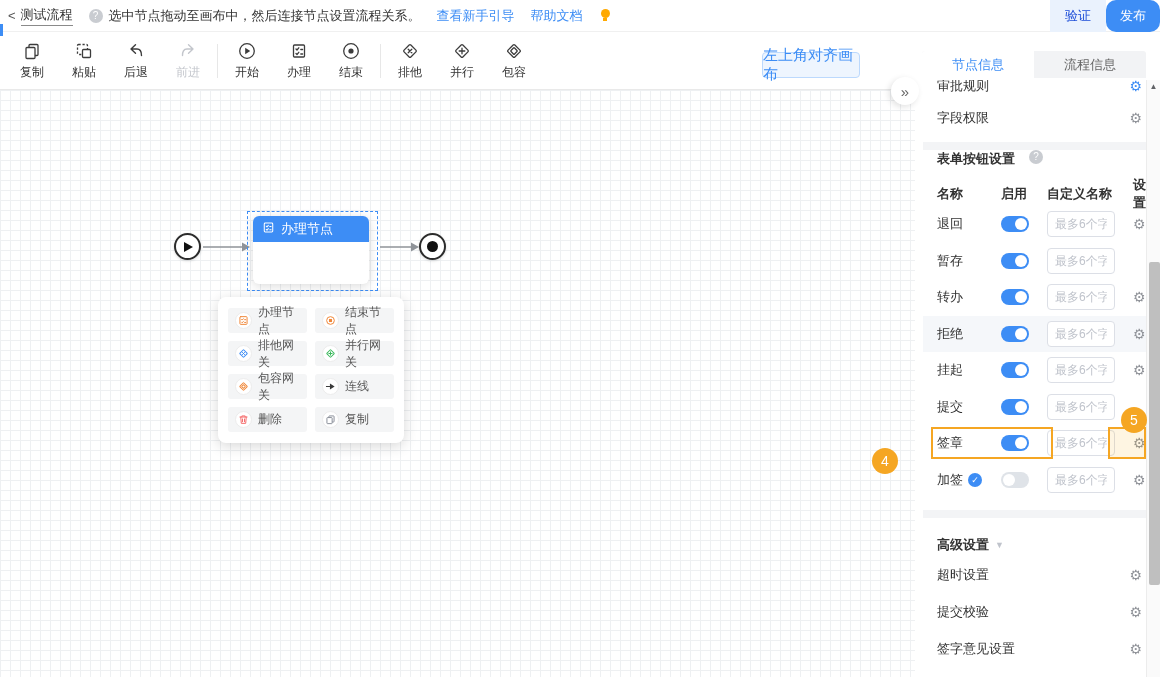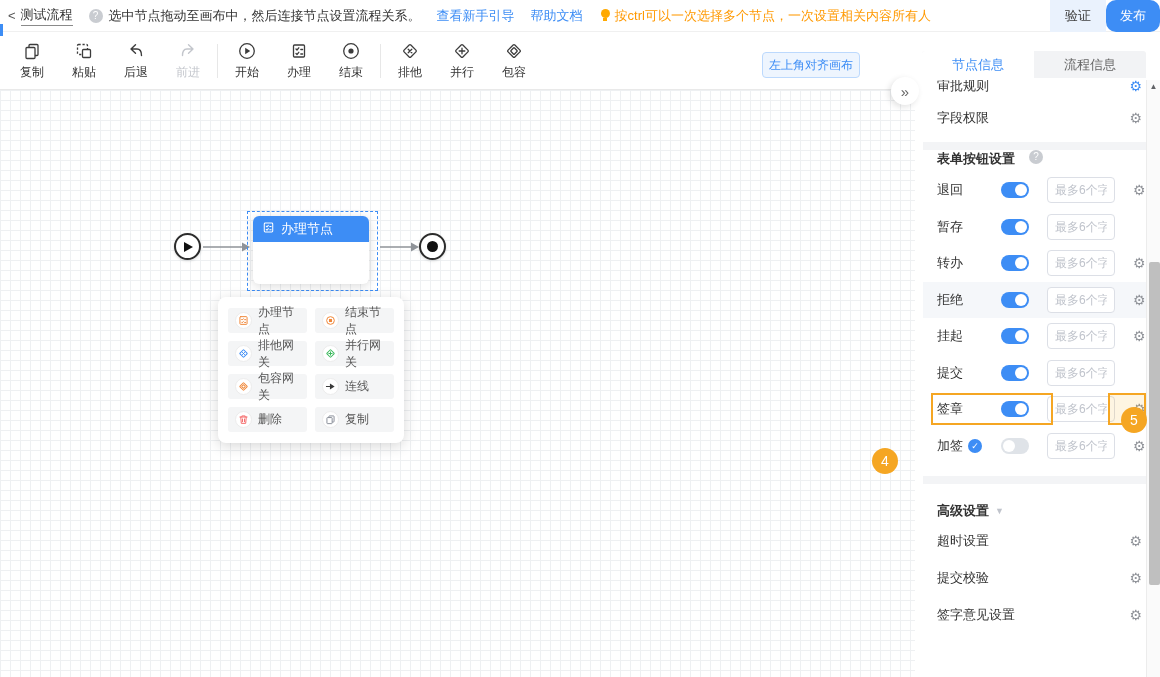--- a/index.html
+++ b/index.html
@@ -12,32 +12,32 @@
   .back-wrap { display:flex; align-items:center; margin-left:8px; cursor:pointer; }
   .back-chevron { color:#555; font-size:13px; margin-right:5px; }
   .flow-title { color:#333; border-bottom:1px solid #8a8a8a; padding-bottom:1px; }
   .help-circle { width:14px; height:14px; border-radius:50%; background:#c9ccd1; color:#fff; font-size:10px; line-height:14px; text-align:center; margin:0 6px 0 16px; }
   .hint-text { color:#333; }
   .hd-link { color:#3D8DF5; margin-left:16px; cursor:pointer; }
   .bulb { position:relative; width:9px; height:9px; border-radius:50%; background:#FFA900; margin:0 5px 4px 18px; }
   .bulb::after { content:''; position:absolute; left:2.5px; bottom:-3px; width:4px; height:3px; background:#FFA900; }
   .tip-text { color:#FF9900; }
   .hd-spacer { flex:1; }
-  .btn-verify { width:56px; height:32px; background:#EAF2FD; color:#404040; display:flex; align-items:center; justify-content:center; cursor:pointer; }
+  .btn-verify { width:56px; height:32px; background:#EAF2FD; color:#1d4ed8; display:flex; align-items:center; justify-content:center; cursor:pointer; }
   .btn-publish { width:54px; height:32px; background:#3D8DF5; color:#fff; display:flex; align-items:center; justify-content:center; cursor:pointer;border-radius:10px; }
   .edge-accent { position:absolute; left:0; top:24px; width:3px; height:12px; background:#3D8DF5; z-index:40; }
 
   
   .toolbar { position:absolute; left:0; top:32px; width:915px; height:58px; background:#fff; border-bottom:1px solid #e9e9e9; display:flex; align-items:center; padding-left:6px; z-index:20; }
   .tool-item { width:52px; display:flex; flex-direction:column; align-items:center; gap:3px; cursor:pointer; }
   .tool-item .t-label { font-size:12px; color:#333; }
   .tool-item.disabled .t-label { color:#c3c6cc; }
   .tool-item svg { display:block; }
   .tb-divider { width:1px; height:34px; background:#e7e7e7; margin:0 3px; }
-  .align-btn { position:absolute; left:762px; top:20px; width:98px; height:26px; background:#EEF5FE; border:1px solid #bcd9fd; border-radius:4px; color:#3D8DF5; font-size:12px; display:flex; align-items:center; justify-content:center; cursor:pointer; }
+  .align-btn { position:absolute; left:762px; top:20px; width:98px; height:26px; background:#EEF5FE; border:1px solid #bcd9fd; border-radius:4px; color:#3D8DF5; font-size:15px; display:flex; align-items:center; justify-content:center; cursor:pointer; }
 
   
   .canvas { position:absolute; left:0; top:90px; width:915px; height:587px; background:#fff;
     background-image:linear-gradient(#eef0f2 1px,transparent 1px),linear-gradient(90deg,#eef0f2 1px,transparent 1px);
     background-size:10px 10px; }
   .conn-svg { position:absolute; left:0; top:0; }
   .start-node { position:absolute; left:174px; top:143px; width:27px; height:27px; border-radius:50%; background:#fff; border:2px solid #2b2b2b; box-shadow:0 1px 3px rgba(0,0,0,.15); display:flex; align-items:center; justify-content:center; cursor:pointer; }
   .start-node .play { width:0; height:0; border-left:9px solid #111; border-top:5.5px solid transparent; border-bottom:5.5px solid transparent; margin-left:2px; }
   .end-node { position:absolute; left:419px; top:143px; width:27px; height:27px; border-radius:50%; background:#fff; border:2px solid #2b2b2b; box-shadow:0 1px 3px rgba(0,0,0,.15); display:flex; align-items:center; justify-content:center; cursor:pointer; }
   .end-node .dot { width:11px; height:11px; border-radius:50%; background:#111; }
@@ -105,21 +105,20 @@
   <div class="header">
     <div class="back-wrap">
       <span class="back-chevron">&lt;</span>
       <span class="flow-title">测试流程</span>
     </div>
     <span class="help-circle">?</span>
     <span class="hint-text">选中节点拖动至画布中，然后连接节点设置流程关系。</span>
     <span class="hd-link">查看新手引导</span>
     <span class="hd-link">帮助文档</span>
     <span class="bulb"></span>
-    <span class="tip-text">按ctrl可以一次选择多个节点，一次设置相关内容所有人</span>
     <span class="hd-spacer"></span>
     <div class="btn-verify">验证</div>
     <div class="btn-publish">发布</div>
   </div>
   <div class="edge-accent"></div>
 
   <div class="toolbar">
     <div class="tool-item">
       <span>
           <svg width="20" height="20" viewBox="0 0 20 20" fill="none" stroke="#3c3c3c" stroke-width="1.3">
@@ -336,20 +335,26 @@
         <span class="gear">⚙</span>
       </div>
 
       <div class="band"></div>
 
       <div class="sec-title">
         <span class="s-label">表单按钮设置</span>
         <span class="help-circle" style="margin:0;">?</span>
       </div>
 
+      <div class="thead">
+        <span>名称</span>
+        <span>启用</span>
+        <span>自定义名称</span>
+        <span class="th-set">设置</span>
+      </div>
 
       <div class="btn-row">
         <span class="b-name">退回</span>
         <span class="toggle"></span>
         <input class="name-input" placeholder="最多6个字" style="">
         <span class="gear row-gear">⚙</span>
       </div>
 
       <div class="btn-row">
         <span class="b-name">暂存</span>

